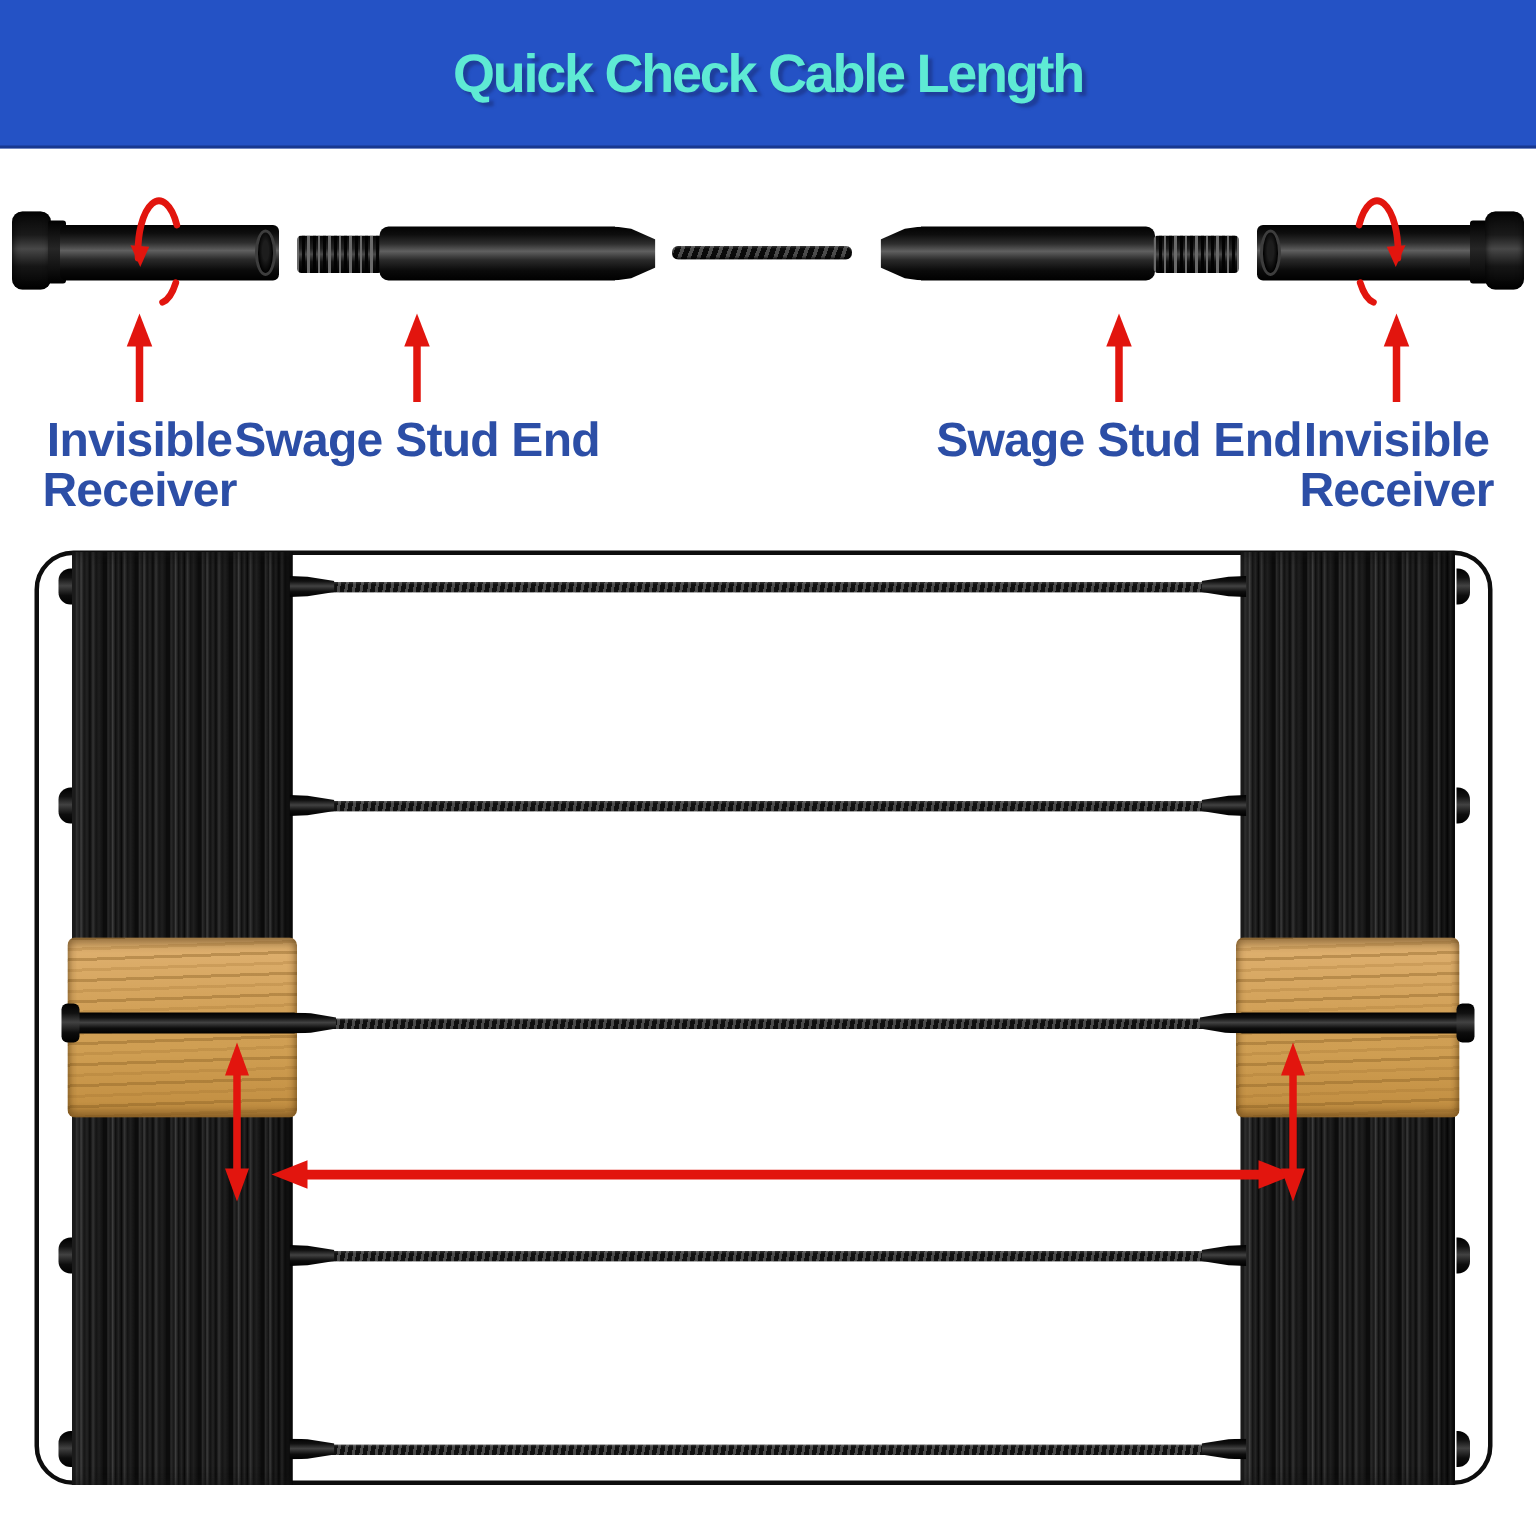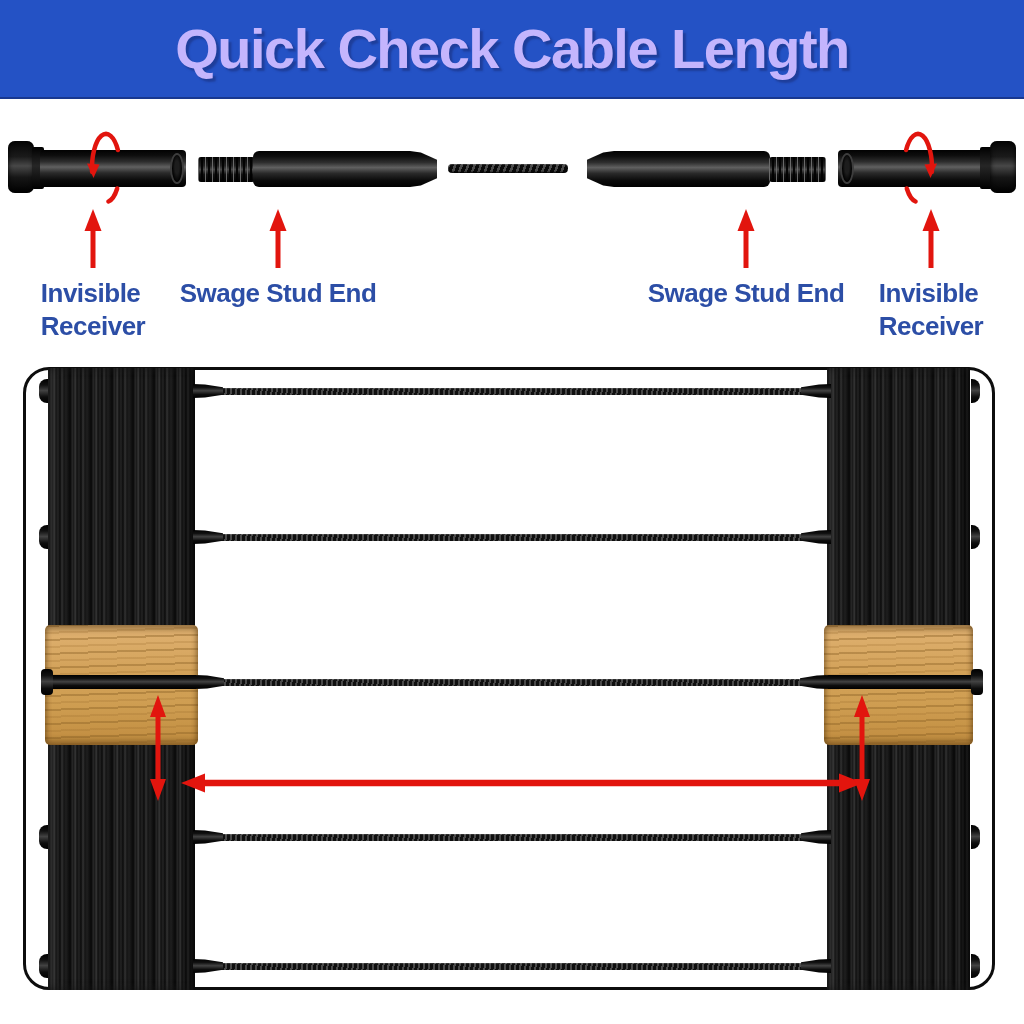--- a/index.html
+++ b/index.html
@@ -16,21 +16,21 @@
     font-family:"Liberation Sans",sans-serif;
   }
   
   .banner{
     position:absolute;left:0;top:0;width:1024px;height:97px;
     background:var(--banner-blue);
     display:flex;align-items:center;justify-content:center;
     border-bottom:2px solid rgba(10,25,80,.45);
   }
   .banner h1{
-    margin:16px;color:#c4b5fd;font-size:56px;font-weight:bold;letter-spacing:-1.5px;
+    margin:16px;color:#5eead4;font-size:36px;font-weight:bold;letter-spacing:-1.5px;
     text-shadow:3px 3px 2px rgba(25,45,120,.55);
   }
   
   .abs{position:absolute;}
   .metal{background:linear-gradient(180deg,#020202 0%,#0e0e0e 15%,#2e2e2e 32%,#606060 46%,#2a2a2a 62%,#0a0a0a 82%,#000 100%);}
   .disc{background:linear-gradient(180deg,#050505,#1a1a1a 30%,#484848 48%,#161616 70%,#000);border-radius:7px;box-shadow:inset 0 0 5px #000;}
   .neck{background:linear-gradient(180deg,#000,#262626 45%,#000);border-radius:2px;}
   .hole{
     border-radius:50%;background:radial-gradient(ellipse at 50% 45%,#1d1d1d 30%,#000 70%);
     border:2px solid #3d3d3d;box-sizing:border-box;
@@ -47,22 +47,22 @@
   .taper-left{clip-path:polygon(0 24%,60% 4%,100% 0,100% 100%,60% 96%,0 76%);}
   .cable-tex{
     background:
       repeating-linear-gradient(110deg,#4a4a4a 0 2.5px,#0a0a0a 2.5px 6px),#222;
     border-radius:4px;
     box-shadow:inset 0 1px 1px rgba(255,255,255,.18), inset 0 -1px 2px #000;
   }
   
   .part-label{
     position:absolute;transform:translateX(-50%);
-    color:var(--label-blue);font-weight:bold;font-size:26px;line-height:33px;
-    letter-spacing:-0.5px;text-align:left;white-space:pre-line;
+    color:var(--label-blue);font-weight:bold;font-size:32px;line-height:33px;
+    letter-spacing:-0.5px;text-align:center;white-space:pre-line;
   }
   
   .frame{
     position:absolute;left:23px;top:367px;width:972px;height:623px;
     border:3px solid var(--frame-black);border-radius:26px;box-sizing:border-box;background:#fff;
   }
   .post{
     position:absolute;top:368px;height:622px;z-index:2;
     background:
       repeating-linear-gradient(90deg,

